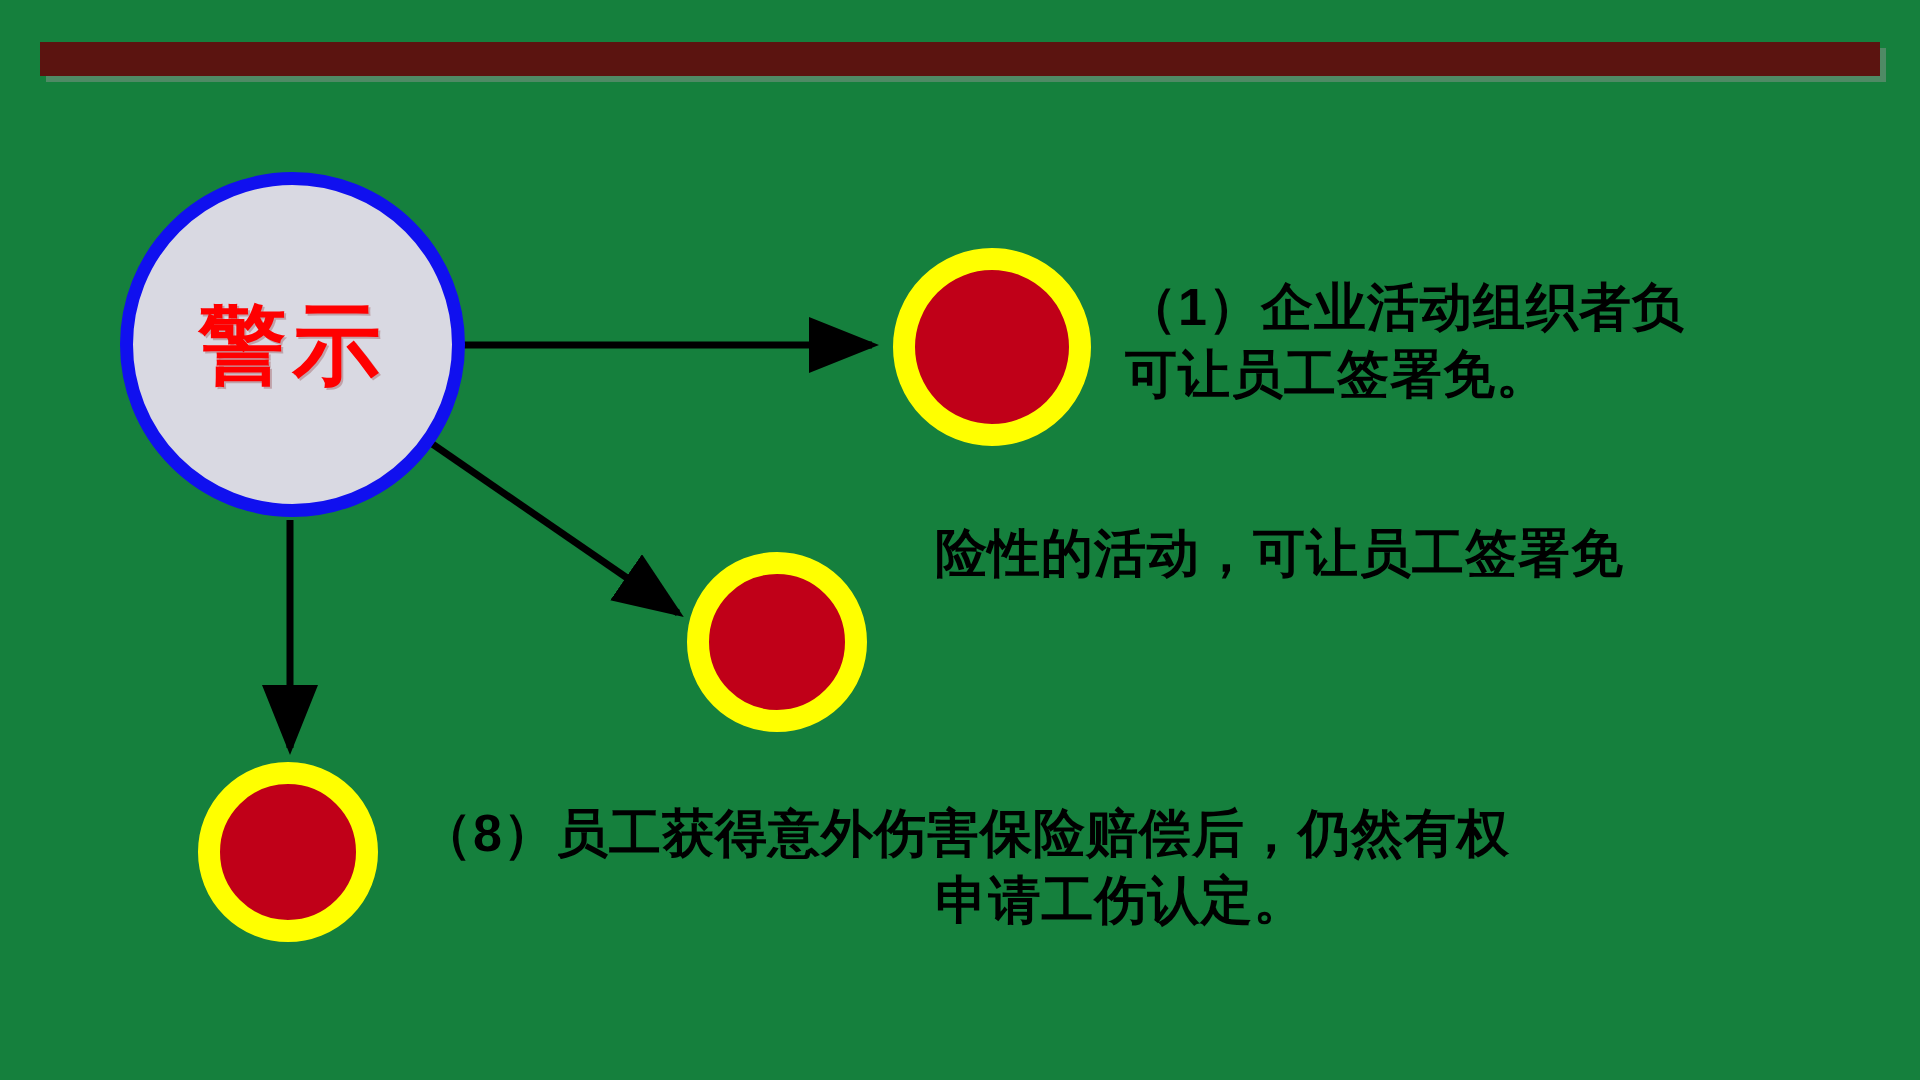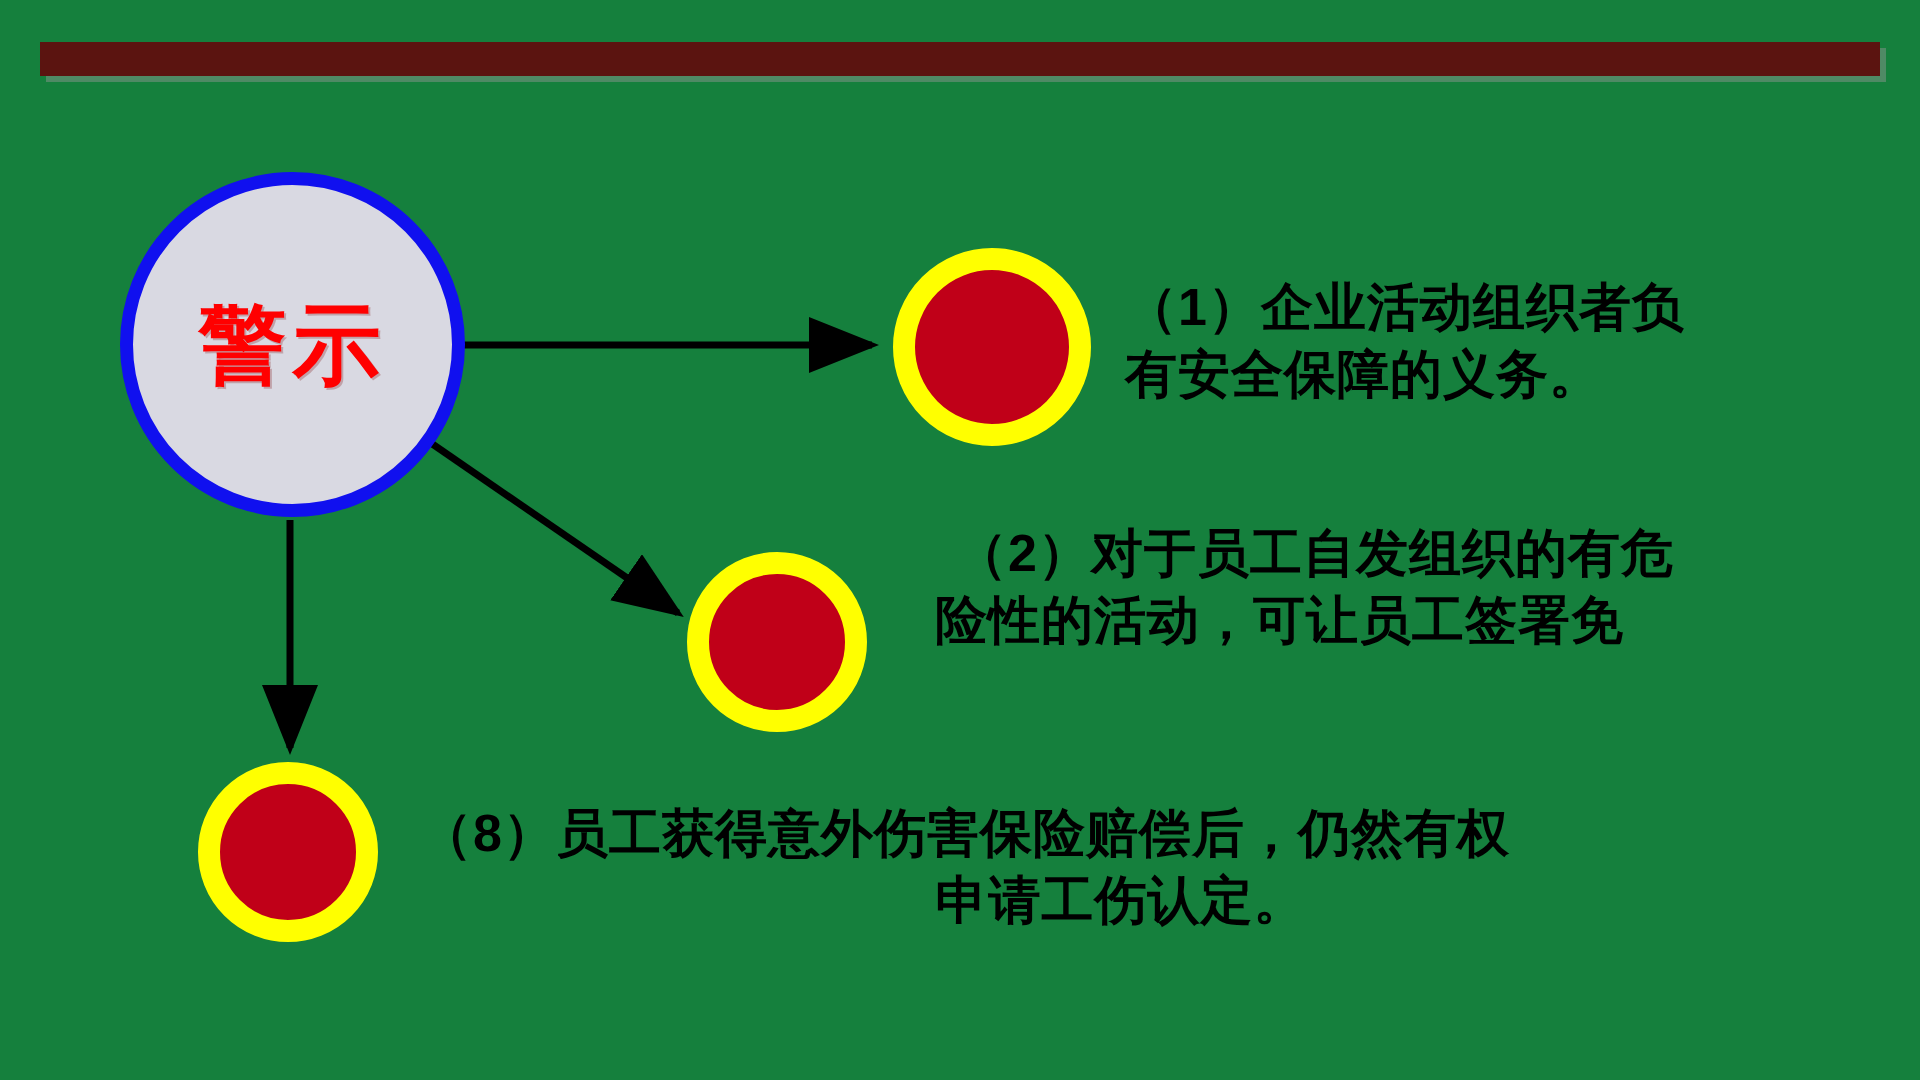--- a/index.html
+++ b/index.html
@@ -143,25 +143,24 @@
   <div id="warn-circle">
     <span id="warn-label">警示</span>
   </div>
 
   <div id="bullet1" class="bullet"></div>
   <div id="bullet2" class="bullet"></div>
   <div id="bullet3" class="bullet"></div>
 
   <div id="text1" class="para">
     <span class="line1">（1）企业活动组织者负</span>
-    <span class="line2">有安全保障的义务。</span>
+    <span class="line2">可让员工签署免。</span>
   </div>
 
   <div id="text2" class="para">
-    <span class="line1">（2）对于员工自发组织的有危</span>
     <span class="line2">险性的活动，可让员工签署免</span>
   </div>
 
   <div id="text3" class="para">
     <span class="line1">（8）员工获得意外伤害保险赔偿后，仍然有权</span>
     <span class="line2">申请工伤认定。</span>
   </div>
 
 </div>
 

